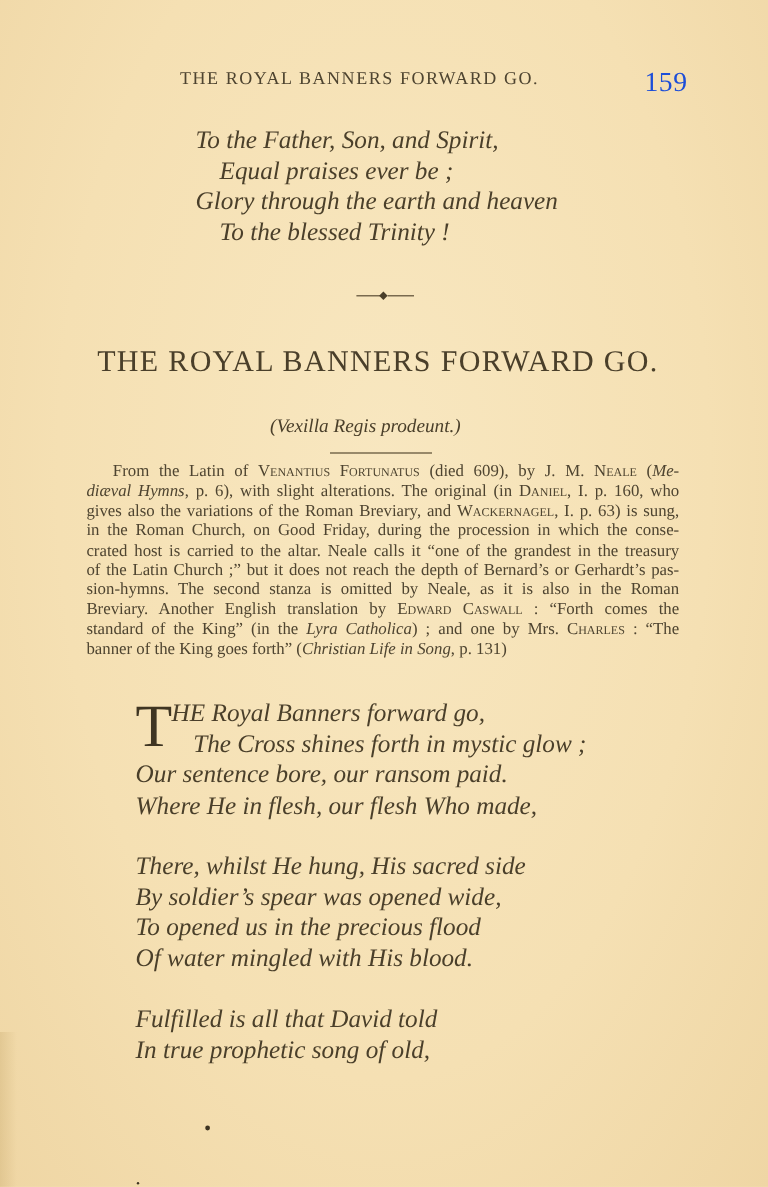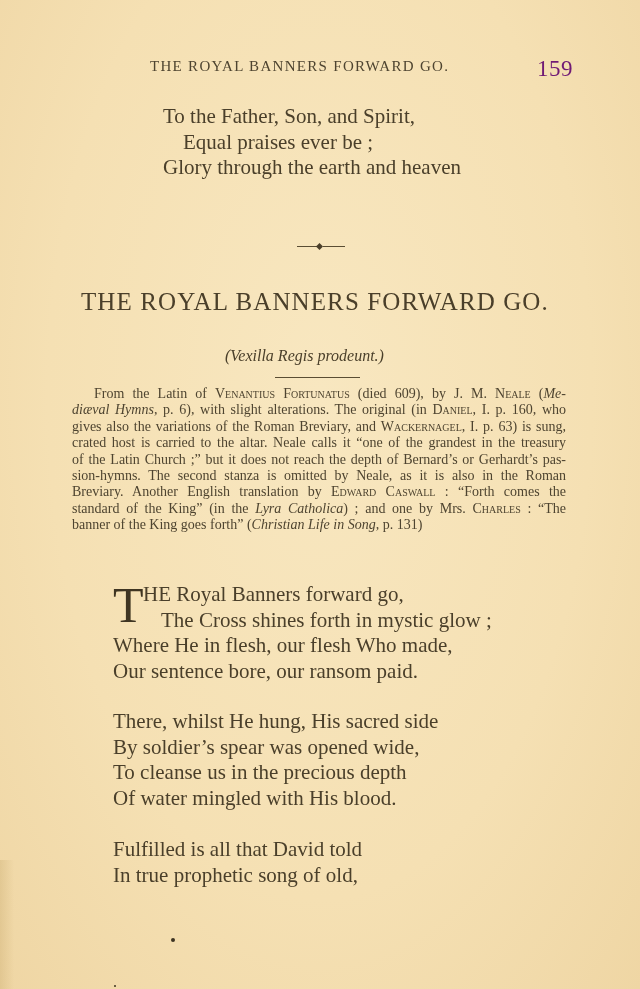--- a/index.html
+++ b/index.html
@@ -27,30 +27,30 @@
       left: 150px;
       font-size: 15px;
       letter-spacing: 1.3px;
       color: #4e4430;
     }
     .page-number {
       position: absolute;
       top: 56px;
       left: 537px;
       font-size: 23px;
-      color: #701a75;
+      color: #1d4ed8;
       letter-spacing: 0.5px;
     }
     .stanza {
       position: absolute;
       font-size: 21px;
       line-height: 25.6px;
       color: #4a3f2a;
     }
-    .stanza .line { white-space: nowrap; }
+    .stanza .line { white-space: nowrap; font-style: italic; }
     .indent { padding-left: 20px; }
     .doxology { top: 104px; left: 163px; }
     .ornament {
       position: absolute;
       top: 243px;
       left: 297px;
       width: 48px;
       height: 8px;
     }
     .ornament .bar {
@@ -139,56 +139,58 @@
 
 <div class="page">
 
   <div class="running-head">THE ROYAL BANNERS FORWARD GO.</div>
   <div class="page-number">159</div>
 
   <div class="stanza doxology">
     <div class="line">To the Father, Son, and Spirit,</div>
     <div class="line indent">Equal praises ever be ;</div>
     <div class="line">Glory through the earth and heaven</div>
+    <div class="line indent">To the blessed Trinity !</div>
   </div>
 
   <div class="ornament">
     <div class="bar" style="left:0;width:20px;"></div>
     <div class="diamond"></div>
     <div class="bar" style="left:26px;width:22px;"></div>
   </div>
 
   <div class="hymn-title">THE ROYAL BANNERS FORWARD GO.</div>
   <div class="latin-subtitle">(Vexilla Regis prodeunt.)</div>
   <div class="rule"></div>
 
   <div class="note">
     <span class="line p-indent"><span>From the Latin of </span><span class="sc">Venantius Fortunatus</span><span> (died 609), by J. M. </span><span class="sc">Neale</span><span> (</span><span class="it">Me-</span></span>
     <span class="line"><span class="it">diæval Hymns</span><span>, p. 6), with slight alterations.   The original (in </span><span class="sc">Daniel</span><span>, I. p. 160, who</span></span>
     <span class="line"><span>gives also the variations of the Roman Breviary, and </span><span class="sc">Wackernagel</span><span>, I. p. 63) is sung,</span></span>
+    <span class="line">in the Roman Church, on Good Friday, during the procession in which the conse-</span>
     <span class="line">crated host is carried to the altar.   Neale calls it “one of the grandest in the treasury</span>
     <span class="line">of the Latin Church ;” but it does not reach the depth of Bernard’s or Gerhardt’s pas-</span>
     <span class="line">sion-hymns.   The second stanza is omitted by Neale, as it is also in the Roman</span>
     <span class="line"><span>Breviary.   Another English translation by </span><span class="sc">Edward Caswall</span><span> : “Forth comes the</span></span>
     <span class="line"><span>standard of the King” (in the </span><span class="it">Lyra Catholica</span><span>) ; and one by Mrs. </span><span class="sc">Charles</span><span> : “The</span></span>
     <span class="line last"><span>banner of the King goes forth” (</span><span class="it">Christian Life in Song</span><span>, p. 131)</span></span>
   </div>
 
   <div class="stanza hymn-stanza-1">
     <span class="dropcap">T</span>
     <div class="line first-line">HE Royal Banners forward go,</div>
     <div class="line second-line">The Cross shines forth in mystic glow ;</div>
+    <div class="line">Our sentence bore, our ransom paid.</div>
     <div class="line">Where He in flesh, our flesh Who made,</div>
-    <div class="line">Our sentence bore, our ransom paid.</div>
   </div>
 
   <div class="stanza hymn-stanza-2">
     <div class="line">There, whilst He hung, His sacred side</div>
     <div class="line">By soldier’s spear was opened wide,</div>
-    <div class="line">To cleanse us in the precious depth</div>
+    <div class="line">To opened us in the precious flood</div>
     <div class="line">Of water mingled with His blood.</div>
   </div>
 
   <div class="stanza hymn-stanza-3">
     <div class="line">Fulfilled is all that David told</div>
     <div class="line">In true prophetic song of old,</div>
   </div>
 
   <div class="speck" style="left:171px;top:938px;"></div>
   <div class="speck" style="left:114px;top:985px;width:2px;height:2px;"></div>

